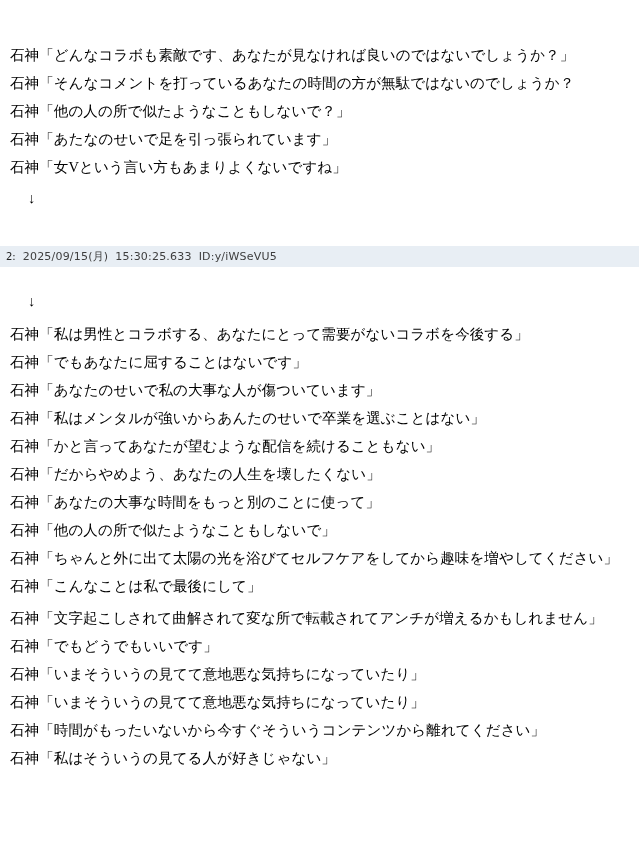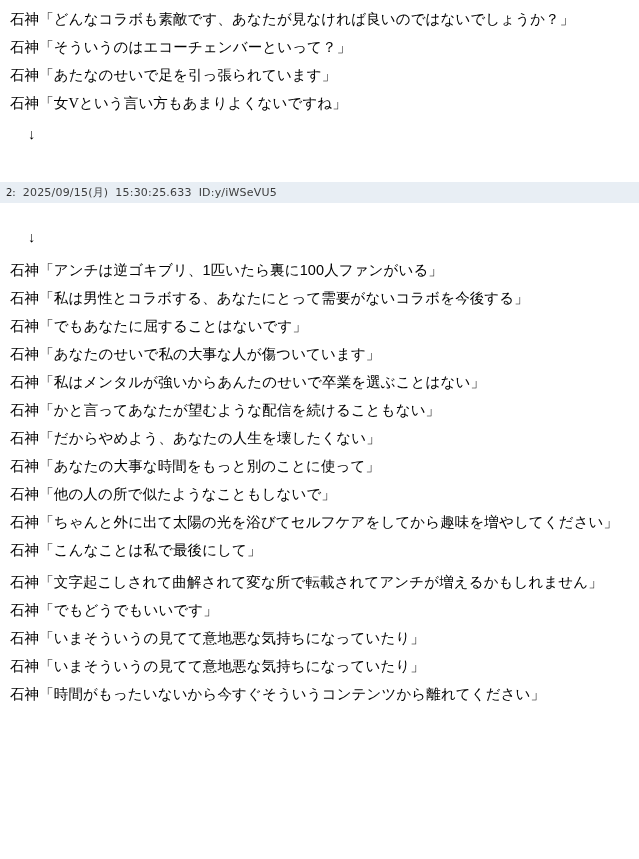--- a/index.html
+++ b/index.html
@@ -10,20 +10,21 @@
   body {
     width: 639px;
     height: 859px;
     font-family: "Liberation Sans", "DejaVu Sans", sans-serif;
     color: #000000;
     overflow: hidden;
   }
   .thread {
     padding: 8px 1px 0 10px;
     box-sizing: border-box;
+    margin-top: 36px;
   }
   .line {
     font-size: 14.5px;
     line-height: 1.52;
     margin: 0 0 6px 0;
     white-space: pre-wrap;
     word-break: break-all;
     letter-spacing: 0.1px;
   }
   .arrow {
@@ -59,57 +60,58 @@
   .block .line:last-child { margin-bottom: 0; font-family: Liberation Serif, serif; }
   .group-gap { height: 10px; }
 </style>
 </head>
 <body>
 
 <div class="thread">
 
   <div class="block">
     <p class="line">石神「どんなコラボも素敵です、あなたが見なければ良いのではないでしょうか？」</p>
-    <p class="line">石神「そういうのはエコーチェンバーといって？」</p>
+    <p class="line">石神「そんなコメントを打っているあなたの時間の方が無駄ではないのでしょうか？</p>
+    <p class="line">石神「他の人の所で似たようなこともしないで？」</p>
     <p class="line">石神「あたなのせいで足を引っ張られています」</p>
     <p class="line">石神「女Vという言い方もあまりよくないですね」</p>
   </div>
 
   <div class="arrow">↓</div>
 
   <div class="spacer-md"></div>
 
   <div class="post-header">
     <span class="post-num">2:</span>
     <span class="post-date">2025/09/15(月)</span>
     <span class="post-time">15:30:25.633</span>
     <span class="post-id">ID:y/iWSeVU5</span>
   </div>
 
   <div class="spacer-sm"></div>
 
   <div class="arrow">↓</div>
 
   <div class="block">
-    <p class="line">石神「アンチは逆ゴキブリ、1匹いたら裏に100人ファンがいる」</p>
     <p class="line">石神「私は男性とコラボする、あなたにとって需要がないコラボを今後する」</p>
     <p class="line">石神「でもあなたに屈することはないです」</p>
     <p class="line">石神「あなたのせいで私の大事な人が傷ついています」</p>
     <p class="line">石神「私はメンタルが強いからあんたのせいで卒業を選ぶことはない」</p>
     <p class="line">石神「かと言ってあなたが望むような配信を続けることもない」</p>
     <p class="line">石神「だからやめよう、あなたの人生を壊したくない」</p>
     <p class="line">石神「あなたの大事な時間をもっと別のことに使って」</p>
     <p class="line">石神「他の人の所で似たようなこともしないで」</p>
     <p class="line">石神「ちゃんと外に出て太陽の光を浴びてセルフケアをしてから趣味を増やしてください」</p>
     <p class="line">石神「こんなことは私で最後にして」</p>
   </div>
 
   <div class="group-gap"></div>
 
   <div class="block">
     <p class="line">石神「文字起こしされて曲解されて変な所で転載されてアンチが増えるかもしれません」</p>
     <p class="line">石神「でもどうでもいいです」</p>
     <p class="line">石神「いまそういうの見てて意地悪な気持ちになっていたり」</p>
     <p class="line">石神「いまそういうの見てて意地悪な気持ちになっていたり」</p>
     <p class="line">石神「時間がもったいないから今すぐそういうコンテンツから離れてください」</p>
+    <p class="line">石神「私はそういうの見てる人が好きじゃない」</p>
   </div>
 
 </div>
 
 </body></html>

